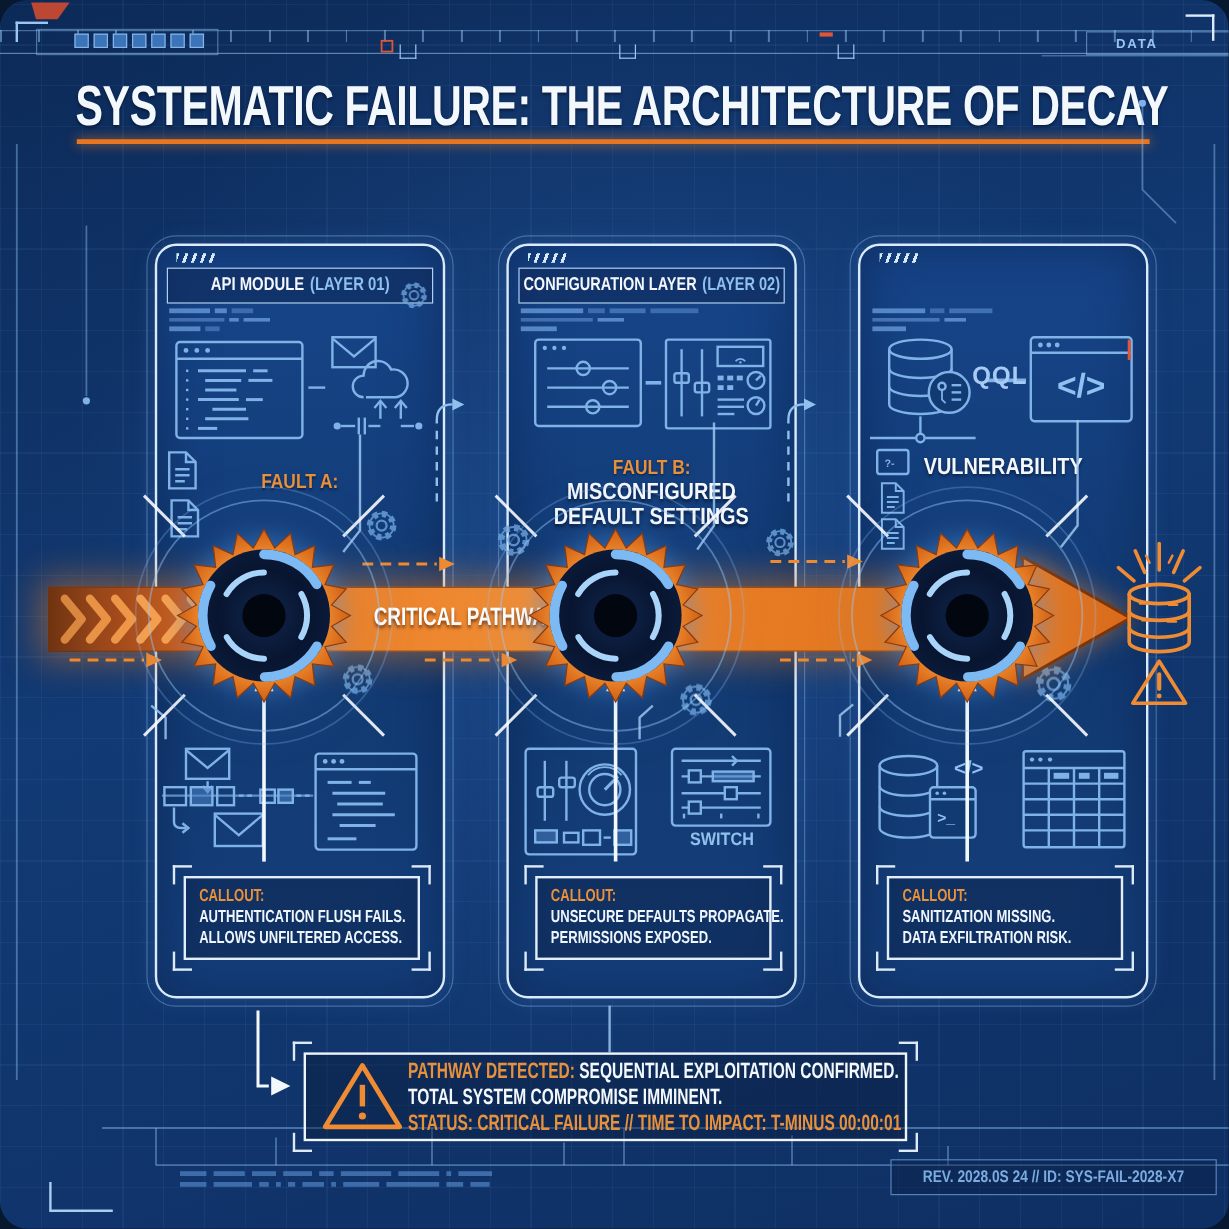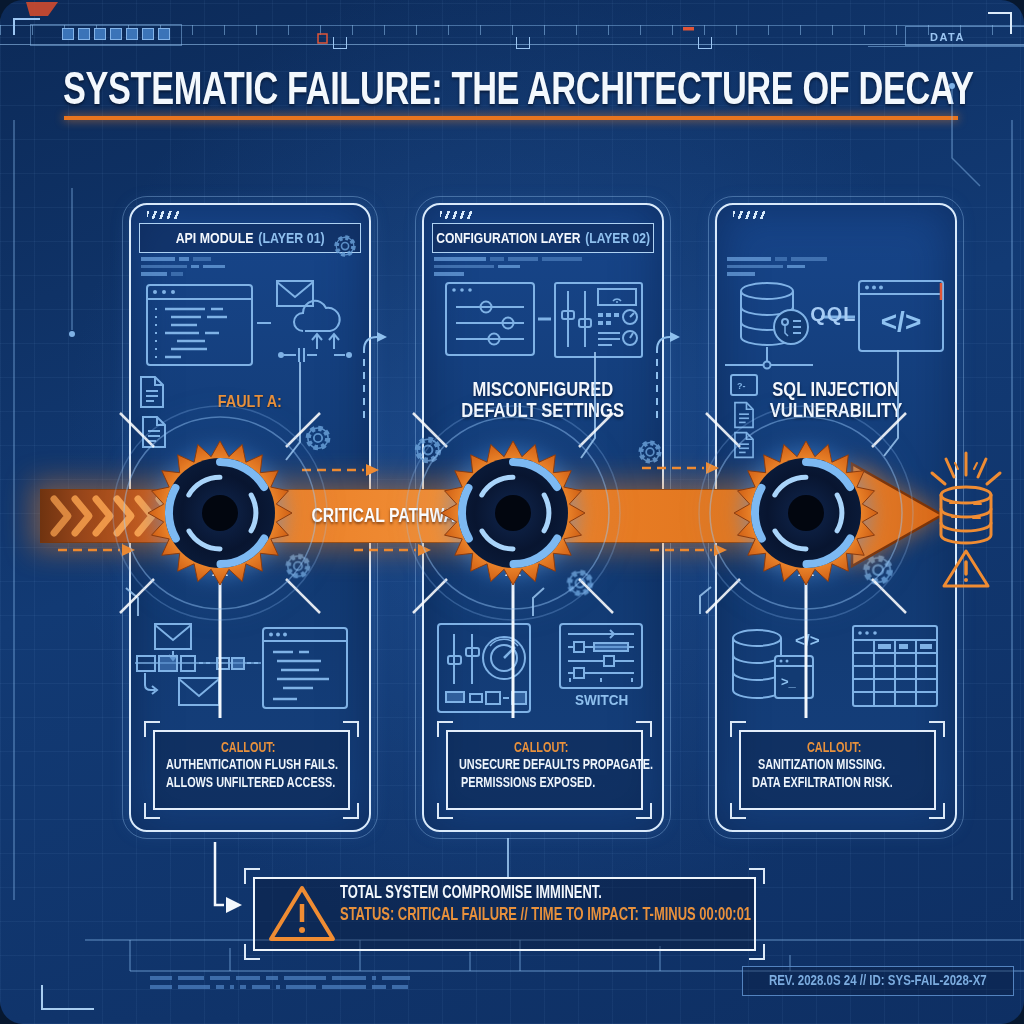--- a/index.html
+++ b/index.html
@@ -39,21 +39,21 @@
   .p-head{left:8px;top:18px;right:8px;height:28px;border:1.5px solid #aed2f3;background:rgba(14,40,86,.55);
     display:flex;align-items:center;justify-content:center;}
   .pt{font-size:15.5px;font-weight:700;color:#f4f8fd;}
   .pl{font-size:15.5px;font-weight:700;color:#8fc0ee;margin-left:6px;}
   .spec{left:10px;top:52px;}
   .spec .r{display:flex;gap:4px;margin-bottom:4px;}
   .spec .b{height:3.5px;background:#6ba0dc;opacity:.75;}
   .fault{left:0;right:0;text-align:center;line-height:21px;}
   .f-label{font-size:17px;font-weight:700;color:#e8913c;text-shadow:0 1px 2px rgba(3,12,30,.6);}
   .f-name{font-size:19.5px;font-weight:700;color:#f4f8fd;}
-  .callout{left:22px;top:525px;width:197px;height:80px;border:2px solid #e3eefb;background:rgba(9,27,58,.35);box-sizing:border-box;padding:7px 0 0 11px;text-align:center;}
+  .callout{left:22px;top:525px;width:197px;height:70px;border:2px solid #e3eefb;background:rgba(9,27,58,.35);box-sizing:border-box;padding:7px 0 0 11px;}
   .c-label{font-size:14.5px;font-weight:700;color:#e8913c;line-height:17px;}
   .c-line{font-size:14.5px;font-weight:700;color:#eef5fc;line-height:17.5px;}
   .bk{width:14px;height:14px;border-color:#dce9f7;border-style:solid;border-width:0;}
   .bk.tl{left:-11px;top:-11px;border-left-width:2.5px;border-top-width:2.5px;}
   .bk.tr{right:-11px;top:-11px;border-right-width:2.5px;border-top-width:2.5px;}
   .bk.bl{left:-11px;bottom:-11px;border-left-width:2.5px;border-bottom-width:2.5px;}
   .bk.br{right:-11px;bottom:-11px;border-right-width:2.5px;border-bottom-width:2.5px;}
   .mini-label{font-size:15px;font-weight:700;color:#8fc0ee;text-align:center;}
   .qql{font-size:21px;font-weight:700;color:#a7ccf4;letter-spacing:1px;}
   
@@ -322,20 +322,21 @@
         <circle cx="206" cy="42" r="7"></circle>
           <line x1="206" y1="42" x2="210" y2="38"></line>
         <circle cx="206" cy="63" r="7"></circle>
           <line x1="206" y1="63" x2="209" y2="58"></line>
         <line x1="174" y1="58" x2="196" y2="58"></line>
           <line x1="174" y1="64" x2="196" y2="64"></line>
           <line x1="174" y1="70" x2="188" y2="70"></line>
       </g>
     </svg>
     <div class="abs fault tsh" style="top:174px">
+      <div class="f-label"><span class="sx sxc" style="--sx:.85">FAULT B:</span></div>
       <div class="f-name"><span class="sx sxc" style="--sx:.85">MISCONFIGURED</span></div>
       <div class="f-name"><span class="sx sxc" style="--sx:.85">DEFAULT SETTINGS</span></div>
     </div>
     <svg class="abs" style="left:0;top:415px" width="238" height="105" viewBox="0 0 238 105" stroke="#7fb2e6" stroke-width="2" fill="none">
       <g>
         <rect x="14" y="4" width="92" height="88" rx="3"></rect>
         <line x1="30" y1="14" x2="30" y2="64"></line>
           <rect x="24" y="36" width="13" height="8" rx="2"></rect>
         <line x1="48" y1="14" x2="48" y2="64"></line>
           <rect x="42" y="28" width="13" height="8" rx="2"></rect>
@@ -423,21 +424,20 @@
       </g>
     </svg>
     <div class="abs qql" style="left:92px;top:97px"><span class="sx sxc" style="--sx:.95">QQL</span></div>
     <svg class="abs" style="left:12px;top:168px" width="44" height="84" stroke="#7fb2e6" fill="none">
       <rect x="2" y="2" width="26" height="20" rx="2" stroke-width="2"></rect>
         <text x="8" y="16" font-size="9" font-weight="700" fill="#7fb2e6" stroke="none">?-</text>
       <use href="#doc" x="4" y="28" width="22" height="28"></use>
         <use href="#doc" x="4" y="58" width="22" height="28"></use>
     </svg>
     <div class="abs fault tsh" style="top:174px">
-      <div class="f-name"><span class="sx sxc" style="--sx:.85">SQL INJECTION</span></div>
       <div class="f-name"><span class="sx sxc" style="--sx:.85">VULNERABILITY</span></div>
     </div>
     <svg class="abs" style="left:0;top:415px" width="238" height="105" viewBox="0 0 238 105" stroke="#7fb2e6" stroke-width="2" fill="none">
       <g>
         <ellipse cx="40" cy="18" rx="24" ry="8"></ellipse>
         <path d="M16 18 v52 a24 8 0 0 0 48 0 v-52"></path>
         <path d="M16 35 a24 8 0 0 0 48 0"></path>
           <path d="M16 52 a24 8 0 0 0 48 0"></path>
         <text x="78" y="26" font-size="17" font-weight="700" fill="#8fc2f1" stroke="none">&lt;/&gt;</text>
         <rect x="58" y="36" width="38" height="42" rx="3" fill="#123a72"></rect>
@@ -673,20 +673,21 @@
     <div class="abs bk tl"></div>
       <div class="abs bk tr"></div>
       <div class="abs bk bl"></div>
       <div class="abs bk br"></div>
     <svg class="abs" style="left:12px;top:5px" width="70" height="62" stroke="#ef8c33" stroke-width="4" fill="none" stroke-linejoin="round">
       <path d="M35 4 L66 55 H4 Z"></path>
         <line x1="35" y1="20" x2="35" y2="38" stroke-width="4.5"></line>
         <circle cx="35" cy="46" r="3" fill="#ef8c33" stroke="none"></circle>
     </svg>
     <div class="abs" style="left:85px;top:2px">
+      <div class="a-line"><span class="sx" style="--sx:.7"><span class="a-org">PATHWAY DETECTED:</span> <span class="a-white">SEQUENTIAL EXPLOITATION CONFIRMED.</span></span></div>
       <div class="a-line a-white"><span class="sx" style="--sx:.7">TOTAL SYSTEM COMPROMISE IMMINENT.</span></div>
       <div class="a-line a-org"><span class="sx" style="--sx:.7">STATUS: CRITICAL FAILURE // TIME TO IMPACT: T-MINUS 00:00:01</span></div>
     </div>
   </div>
 
   <div class="abs tinybars">
     <div class="r">
         <i style="width:22px"></i>
         <i style="width:26px"></i>
         <i style="width:20px"></i>

